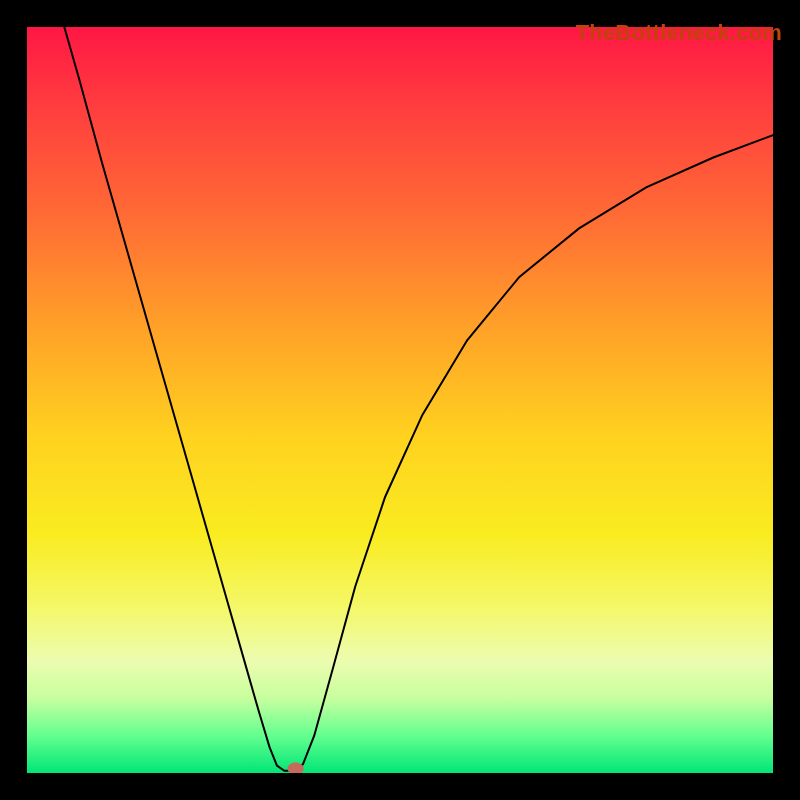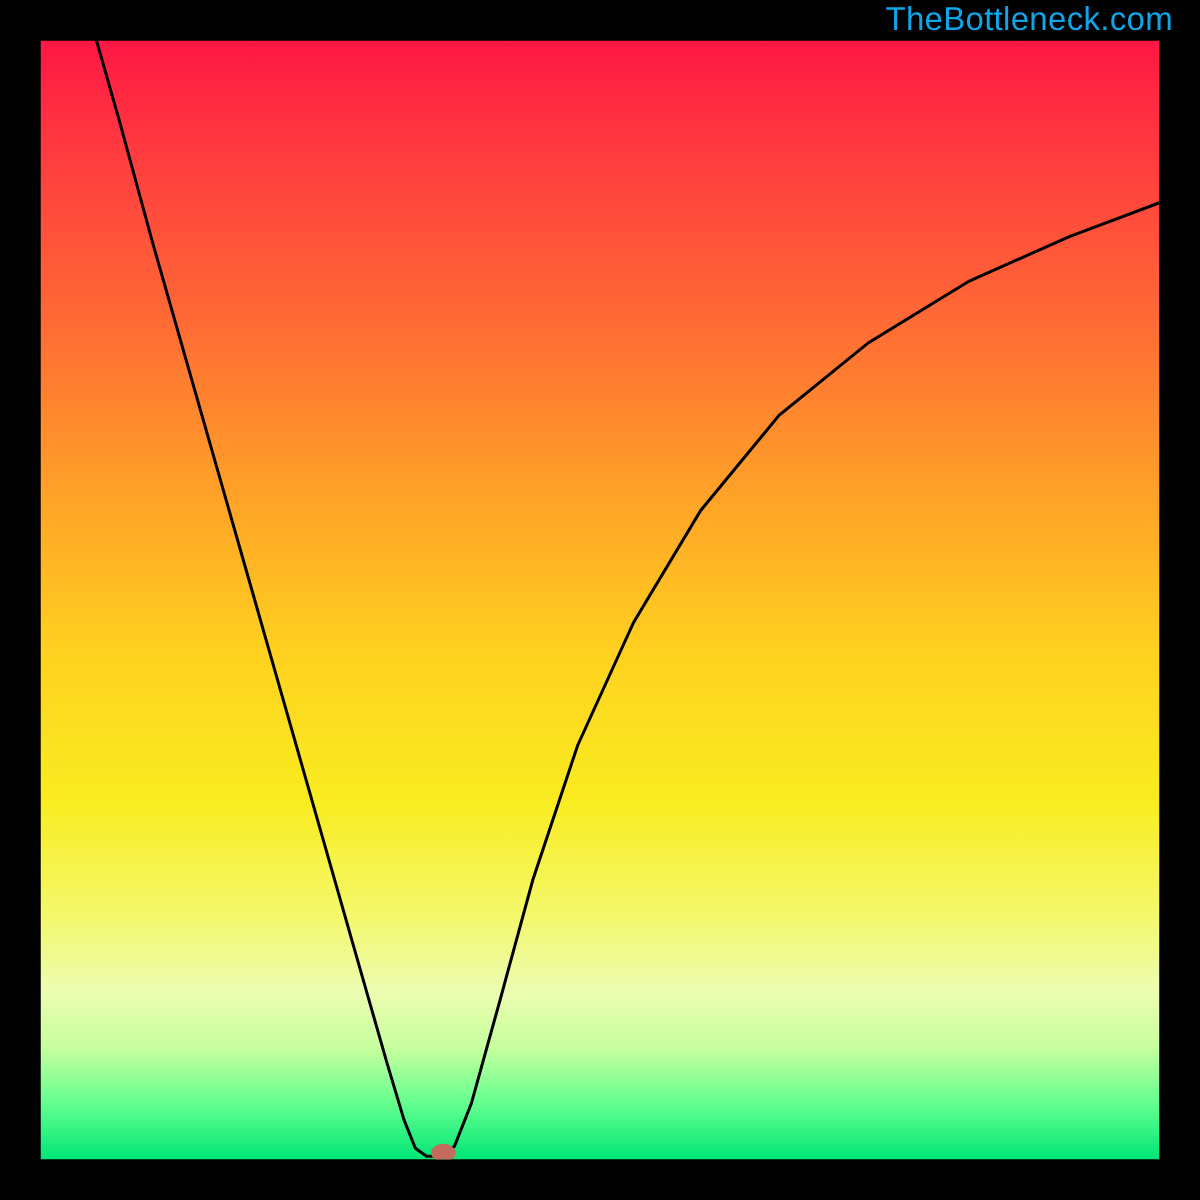--- a/index.html
+++ b/index.html
@@ -12,25 +12,25 @@
     overflow: hidden;
   }
   .frame {
     position: relative;
     width: 800px;
     height: 800px;
     background: #000000;
   }
   .watermark {
     position: absolute;
-    top: 0;
+    top: 20px;
     right: 18px;
-    color: #0ea5e9;
+    color: #c2410c;
     font-size: 22px;
-    font-weight: 400;
+    font-weight: 700;
     letter-spacing: 0.2px;
     z-index: 10;
   }
   svg.plot {
     position: absolute;
     left: 27px;
     top: 27px;
     width: 746px;
     height: 746px;
     display: block;

